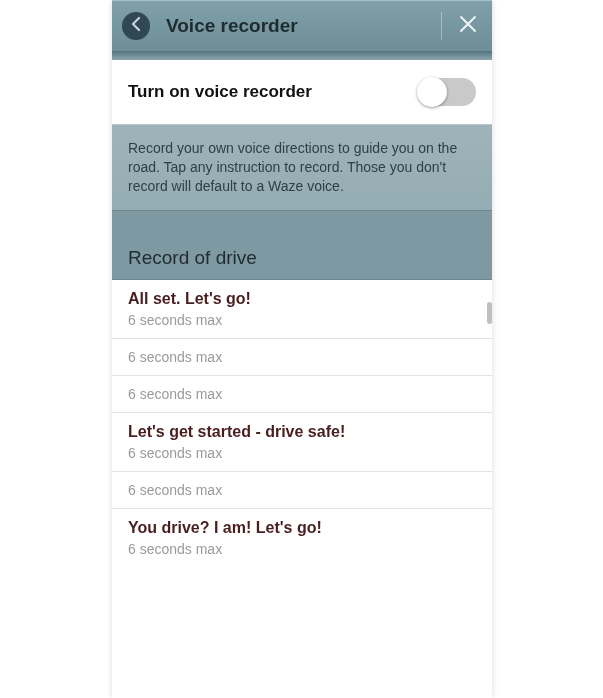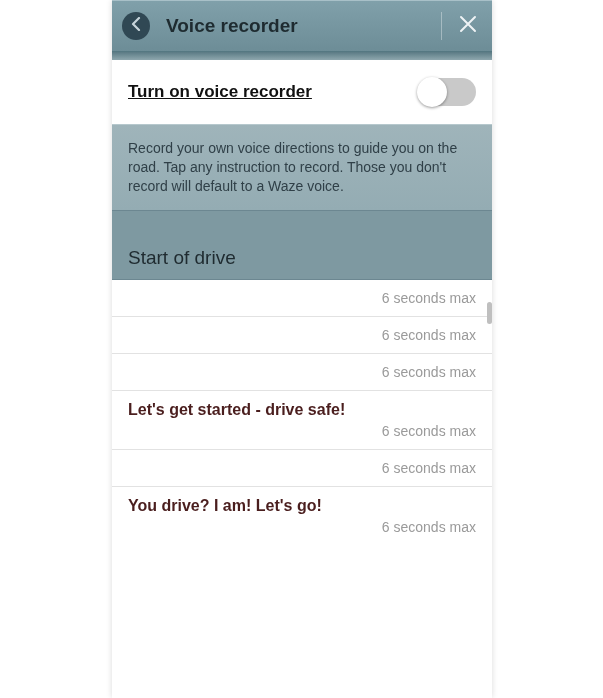--- a/index.html
+++ b/index.html
@@ -6,29 +6,29 @@
   html, body { width: 603px; height: 698px; font-family: -apple-system, Helvetica, Arial, sans-serif; background: #fff; }
   .wrap { width: 603px; height: 698px; position: relative; overflow: hidden; }
   .content { position: absolute; left: 112px; top: 0; width: 380px; height: 698px; background: #fff; box-shadow: 0 0 6px rgba(0,0,0,0.15); overflow: hidden; }
   .header { position: relative; height: 52px; background: linear-gradient(#80a0aa, #6d8d97); display: flex; align-items: center; border-bottom: 1px solid #557882; border-top: 1px solid #a8c0c8; }
   .header .back { width: 28px; height: 28px; border-radius: 50%; background: #304854; margin-left: 10px; display: flex; align-items: center; justify-content: center; color: #c6d4da; font-size: 16px; cursor: pointer; }
   .header .title { flex: 1; text-align: left; padding-left: 16px; font-weight: 700; font-size: 19px; color: #1e2b30; }
   .header .sep { width: 1px; height: 28px; background: rgba(255,255,255,0.35); margin-right: 6px; }
   .header .close { width: 40px; height: 40px; display: flex; align-items: center; justify-content: center; color: #eef3f5; font-size: 22px; cursor: pointer; margin-right: 4px; }
   .header-shadow { height: 8px; background: linear-gradient(#5a7a84, #8ea7ae); }
   .toggle-row { display: flex; align-items: center; padding: 18px 16px 18px 16px; background: #fff; }
-  .toggle-row .label { flex: 1; font-weight: 700; font-size: 17px; color: #111; text-decoration: underline; }
+  .toggle-row .label { flex: 1; font-weight: 700; font-size: 17px; color: #111; }
   .switch { position: relative; width: 58px; height: 28px; background: #c9c9c9; border-radius: 14px; cursor: pointer; }
   .switch .knob { position: absolute; top: -1px; left: -1px; width: 30px; height: 30px; background: #fff; border-radius: 50%; box-shadow: 0 1px 3px rgba(0,0,0,0.4); }
   .info-box { background: linear-gradient(#9fb4ba, #94acb3); padding: 14px 16px 14px 16px; font-size: 14px; line-height: 1.35; color: #304048; border-top: 1px solid #b6c8cd; }
   .section-head { background: #7e99a1; padding: 36px 16px 10px 16px; font-size: 19px; color: #1f2b30; border-top: 1px solid #6c8791; border-bottom: 1px solid #6c8791; }
   .list { background: #fff; }
   .item { padding: 10px 16px 10px 16px; border-bottom: 1px solid #e2e2e2; cursor: pointer; }
   .item .phrase { font-weight: 700; font-size: 16px; color: #4a1e1e; margin-bottom: 4px; }
-  .item .max { font-size: 14px; color: #9a9a9a; text-align: right; }
+  .item .max { font-size: 14px; color: #9a9a9a; }
   .scroll-ind { position: absolute; right: 0; top: 302px; width: 5px; height: 22px; background: #bfbfbf; border-radius: 3px; }
 </style>
 </head>
 <body>
 
 <div class="wrap">
   <div class="content">
 
     <div class="header">
       <div class="back">
@@ -52,24 +52,25 @@
 
     <div class="toggle-row">
       <div class="label">Turn on voice recorder</div>
       <div class="switch">
         <div class="knob"></div>
       </div>
     </div>
 
     <div class="info-box">Record your own voice directions to guide you on the road. Tap any instruction to record. Those you don't record will default to a Waze voice.</div>
 
-    <div class="section-head">Start of drive</div>
+    <div class="section-head">Record of drive</div>
 
     <div class="list">
       <div class="item">
+        <div class="phrase">All set. Let's go!</div>
         <div class="max">6 seconds max</div>
       </div>
       <div class="item">
         <div class="max">6 seconds max</div>
       </div>
       <div class="item">
         <div class="max">6 seconds max</div>
       </div>
       <div class="item">
         <div class="phrase">Let's get started - drive safe!</div>

